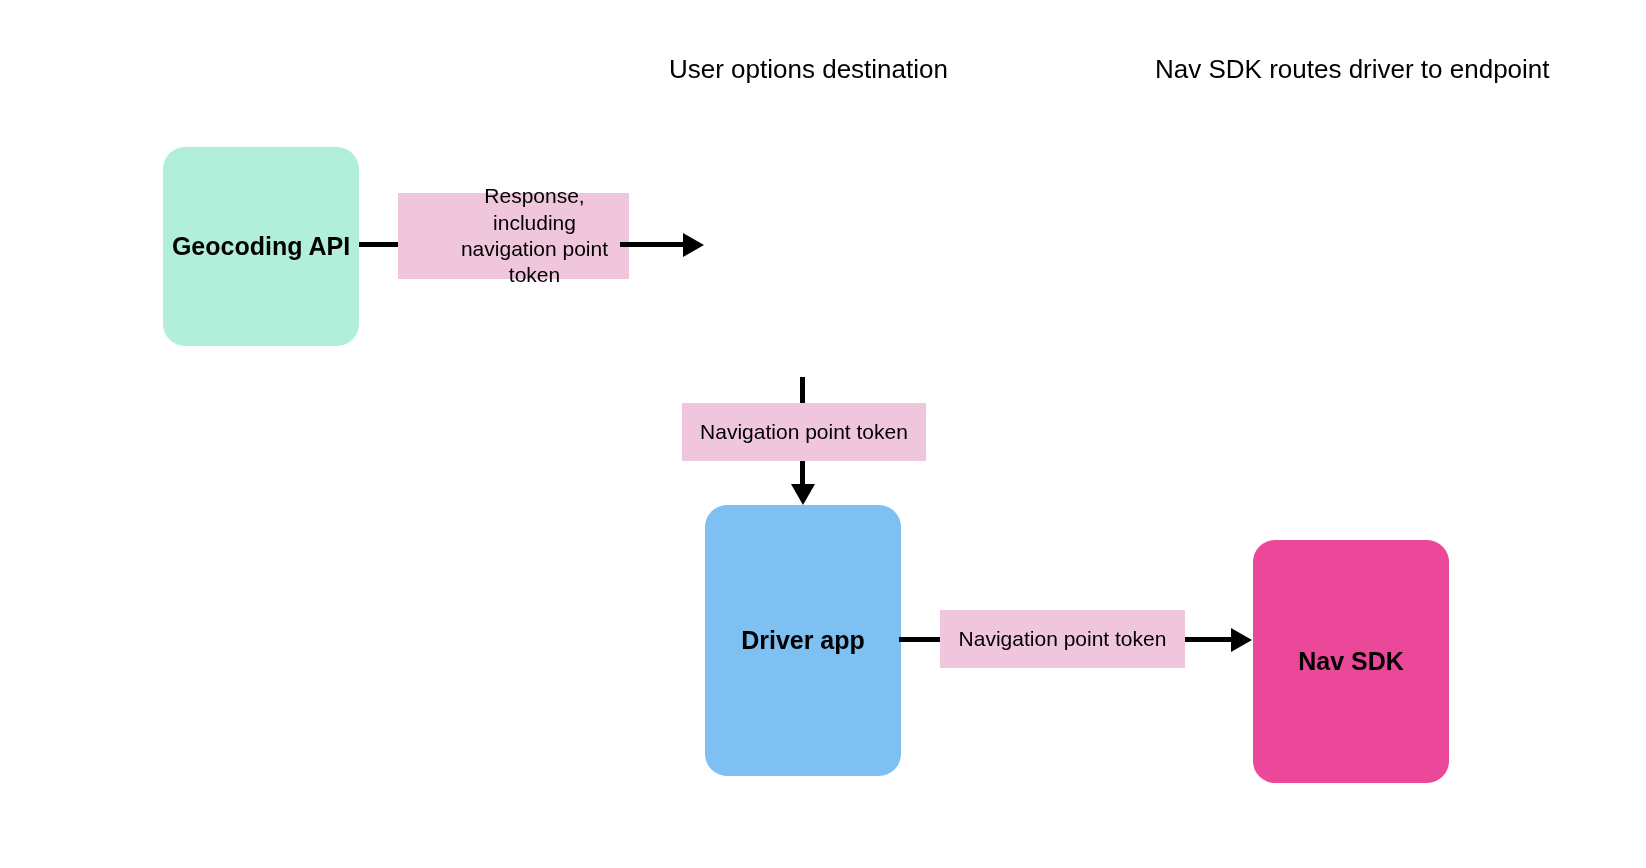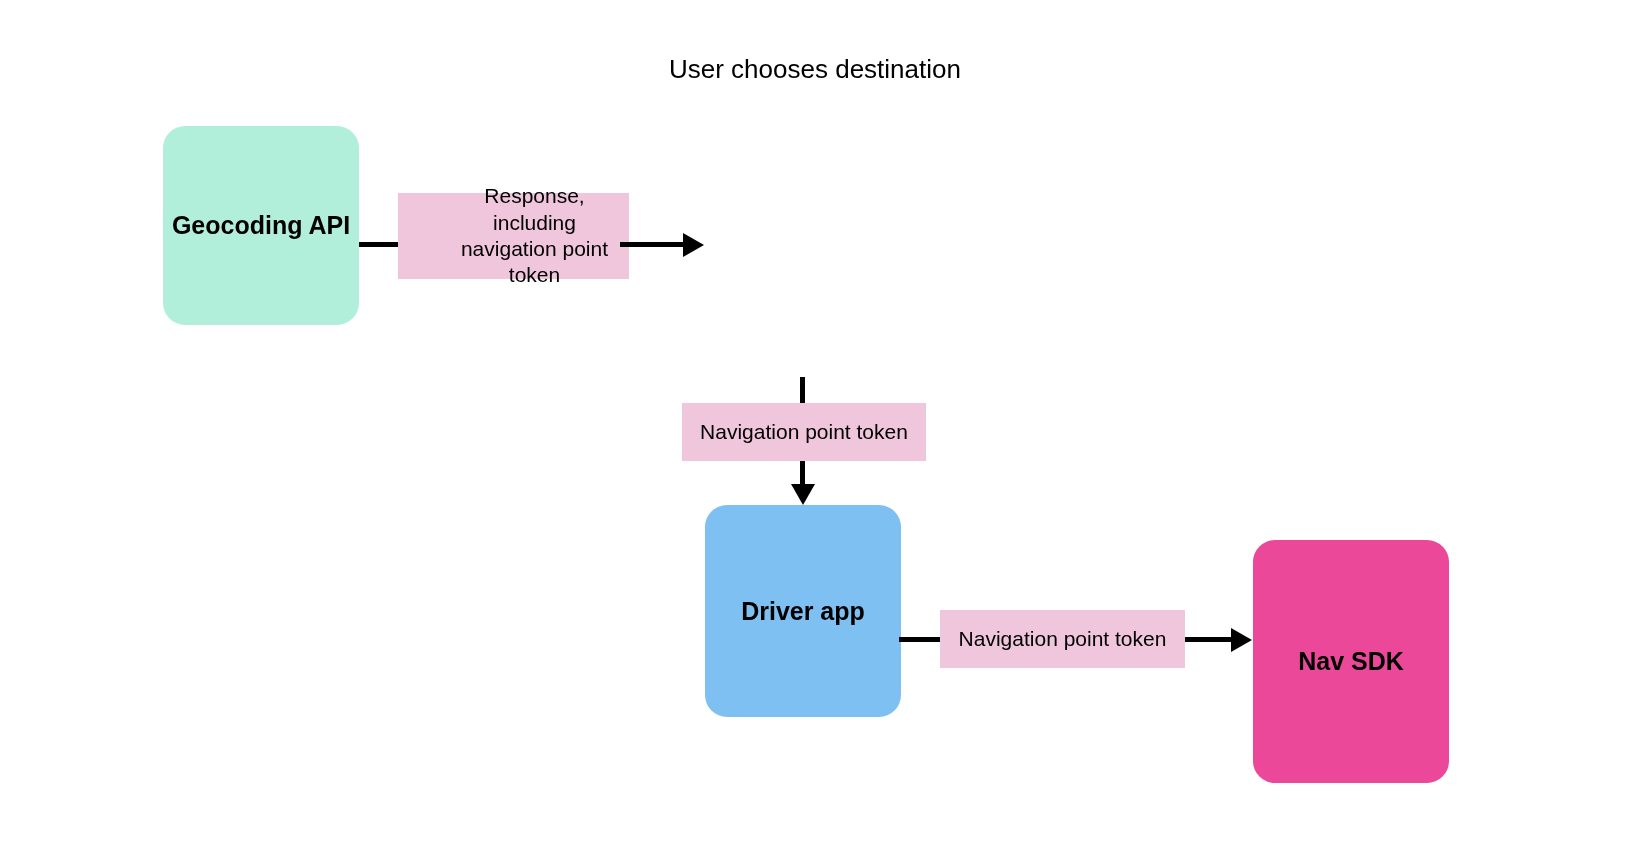--- a/index.html
+++ b/index.html
@@ -38,32 +38,32 @@
     display: flex;
     align-items: center;
     justify-content: center;
     text-align: center;
     font-size: 25px;
     font-weight: 700;
     color: #000000;
     box-sizing: border-box;
   }
   #node-geocoding {
-    left: 163px; top: 126px;
+    left: 163px; top: 147px;
     width: 196px; height: 199px;
     background: #b2efdb;
   }
   #node-consumer {
     left: 705px; top: 110px;
     width: 196px; height: 269px;
     background: #7fc0f2;
   }
   #node-driver {
     left: 705px; top: 505px;
-    width: 196px; height: 212px;
+    width: 196px; height: 271px;
     background: #7fc0f2;
   }
   #node-navsdk {
     left: 1253px; top: 540px;
     width: 196px; height: 243px;
     background: #ec4899;
   }
 
   
   .edge-label {
@@ -140,21 +140,22 @@
   
   #arrow-label-driver { left: 800px; top: 461px; height: 24px; }
   
   #arrow-label-navsdk { left: 1185px; top: 637px; width: 47px; }
 </style>
 </head>
 <body>
 
 <div id="canvas">
 
-  <div id="hdr-mid" class="col-header">User chooses destination</div>
+  <div id="hdr-mid" class="col-header">User options destination</div>
+  <div id="hdr-right" class="col-header">Nav SDK routes driver to endpoint</div>
 
   <div id="conn-geo-label" class="conn-h"></div>
 
   <div id="node-geocoding" class="node">
     <span>Geocoding API</span>
   </div>
 
   <div id="label-response" class="edge-label">
     <span>Response, including navigation point token</span>
   </div>

